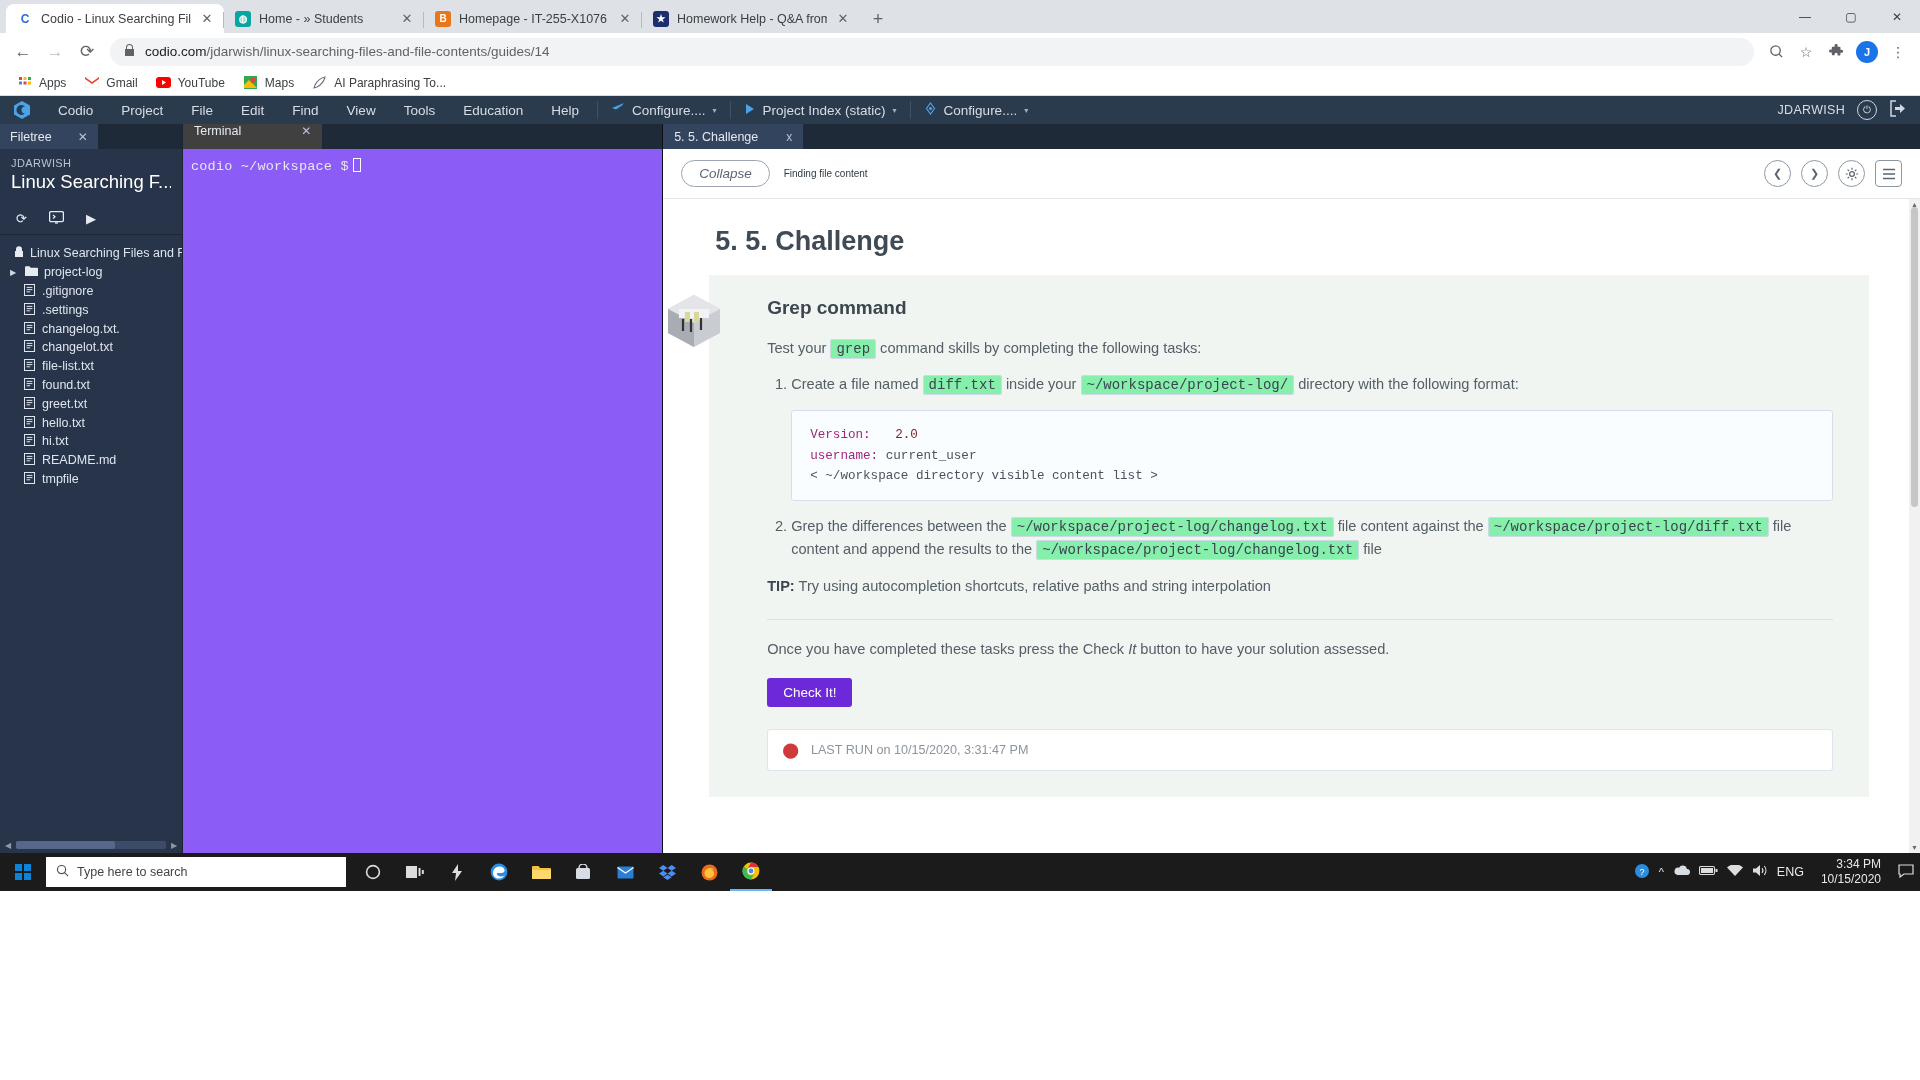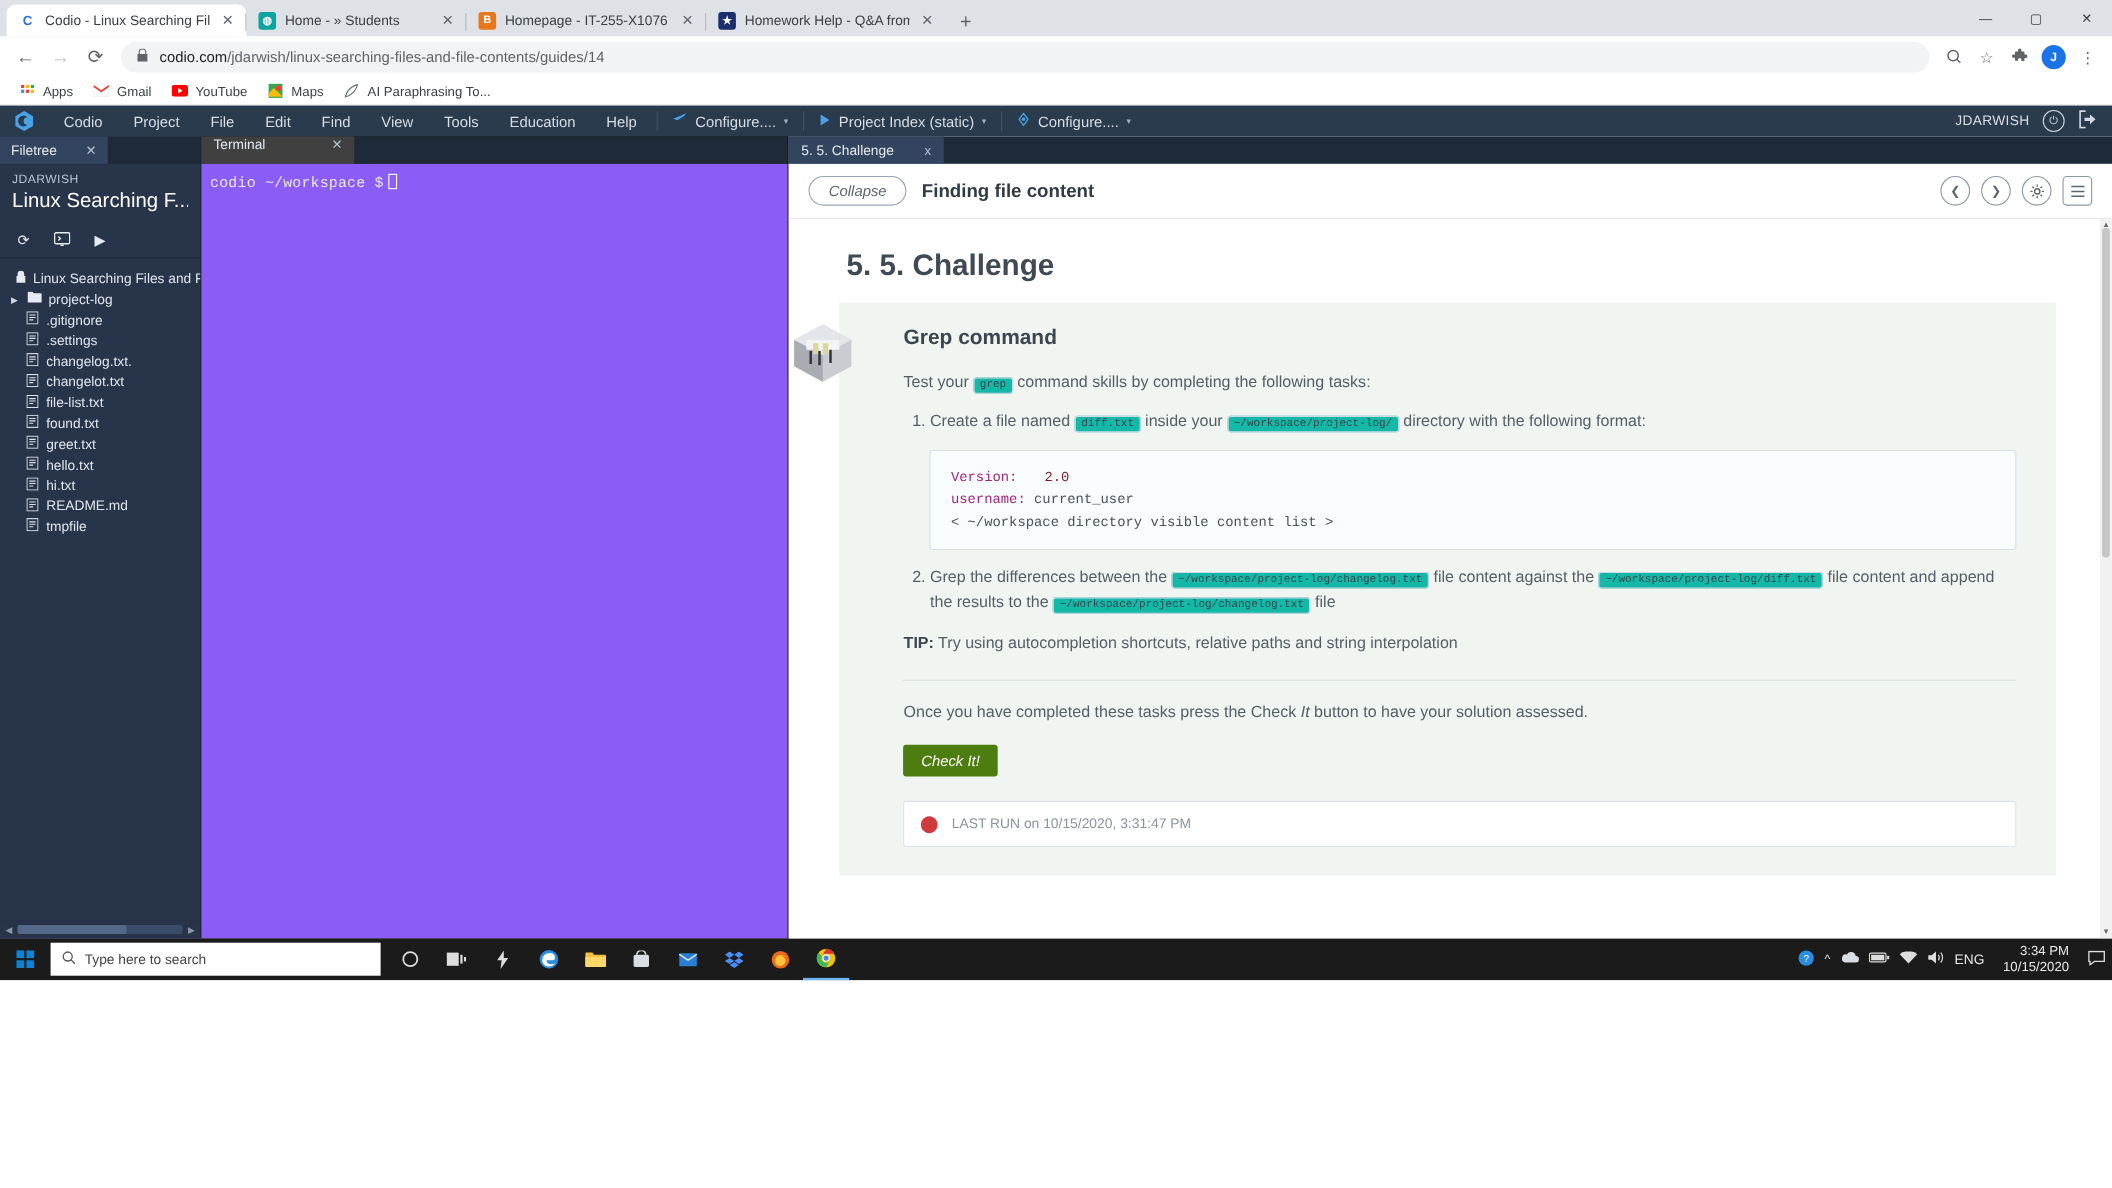--- a/index.html
+++ b/index.html
@@ -100,45 +100,45 @@
 
   
   .guide-panel{ flex:1 1 auto; display:flex; flex-direction:column; background:#fff;}
   .guide-tabbar{ height:25px; background:#1f2a38; display:flex;}
   .guide-tab{ background:#33445f; color:#e4e9f0; font-size:12.5px; display:flex; align-items:center;
               padding:0 11px; gap:28px;}
   .guide-tab .x{ font-size:12px; color:#b9c3d1;}
   .guide-header{ height:50px; background:#fff; display:flex; align-items:center; padding:0 18px; gap:14px;
                  border-bottom:1px solid #e3e6ea; }
   .collapse-btn{ border:1px solid #9aa4b2; border-radius:16px; padding:5px 17px; font-size:13.5px; color:#5b6673; background:#fff;font-style:italic;}
-  .guide-title{ font-size:17px; font-weight:bold; color:#2f3a45;}
+  .guide-title{ font-size:10px; font-weight:normal; color:#2f3a45;}
   .guide-hdr-right{ margin-left:auto; display:flex; align-items:center; gap:10px;}
   .rnd-btn{ width:27px;height:27px;border-radius:50%;border:1.5px solid #8d97a3; color:#5b6673;
             display:flex;align-items:center;justify-content:center;font-size:11px; background:#fff;}
   .sq-btn{ width:27px;height:27px;border-radius:4px;border:1.5px solid #8d97a3;color:#5b6673;
            display:flex;align-items:center;justify-content:center;font-size:12px;background:#fff;}
 
   .guide-scrollwrap{ flex:1 1 auto; display:flex; overflow:hidden; background:#fff;}
   .guide-content{ flex:1 1 auto; padding:22px 40px 0 46px; overflow:hidden; position:relative;}
   .guide-h1{ font-size:27px; color:#404a54; font-weight:bold; margin:5px 0 18px 6px;}
   .card{ background:#f0f5f2; position:relative; padding:22px 36px 26px 58px; }
   .card-badge{ position:absolute; left:-44px; top:18px; width:60px; height:58px; }
   .card-h2{ font-size:19px; font-weight:bold; color:#3d464f; margin-bottom:18px;}
   .card p{ font-size:14.6px; color:#555e66; line-height:1.52; }
-  code.inl{ font-family:"Liberation Mono", monospace; font-size:10px; background:#14b8a6;
+  code.inl{ font-family:"Liberation Mono", monospace; font-size:14px; background:#86efac;
             border:1px solid #cfd9e6; border-radius:3px; padding:1px 5px; color:#3b4450; white-space:nowrap;}
   ol.tasks{ margin:13px 0 0 24px; }
   ol.tasks > li{ font-size:14.6px; color:#555e66; line-height:1.58; margin-bottom:14px;}
   pre.block{ background:#fafdff; border:1px solid #d6dfe9; border-radius:3px; margin:14px 0 4px 0;
              padding:14px 18px; font-family:"Liberation Mono", monospace; font-size:12.6px; color:#4a525c; line-height:1.6;}
   .kw-v{ color:#a1277a; } .num{ color:#7f1d1d;margin-left:17px; }
   .tipline{ font-size:14.6px; color:#555e66; line-height:1.52; margin-top:4px;}
   .tipline b{ color:#3d464f; }
   hr.sep{ border:none; border-top:1px solid #d9e2dc; margin:22px 0 18px;}
-  .check-btn{ background:#4d7c0f; color:#fff; border:none; border-radius:3px; padding:7px 16px; font-size:13.5px;font-style:italic;}
+  .check-btn{ background:#6d28d9; color:#fff; border:none; border-radius:3px; padding:7px 16px; font-size:13.5px;}
   .lastrun{ margin-top:22px; border:1px solid #dde4ea; border-radius:3px; background:#fff; display:flex;
             align-items:center; gap:12px; padding:11px 14px; }
   .lastrun .dot{ color:#cf3b3b; font-size:15px; }
   .lastrun .txt{ font-size:12.6px; color:#8b949d; }
   .guide-scrollbar{ width:11px; background:#f1f1f1; position:relative; flex:0 0 11px;}
   .guide-scrollbar i{ position:absolute; left:2px; right:2px; top:8px; height:300px; background:#c6c6c6; border-radius:4px;}
   .guide-scrollbar .tri{ position:absolute; left:0; right:0; text-align:center; font-size:7px; color:#6b6b6b;}
 
   
   .taskbar{ height:38px; background:#1b1b1b; display:flex; align-items:center; color:#e8e8e8; font-size:12.5px;}

